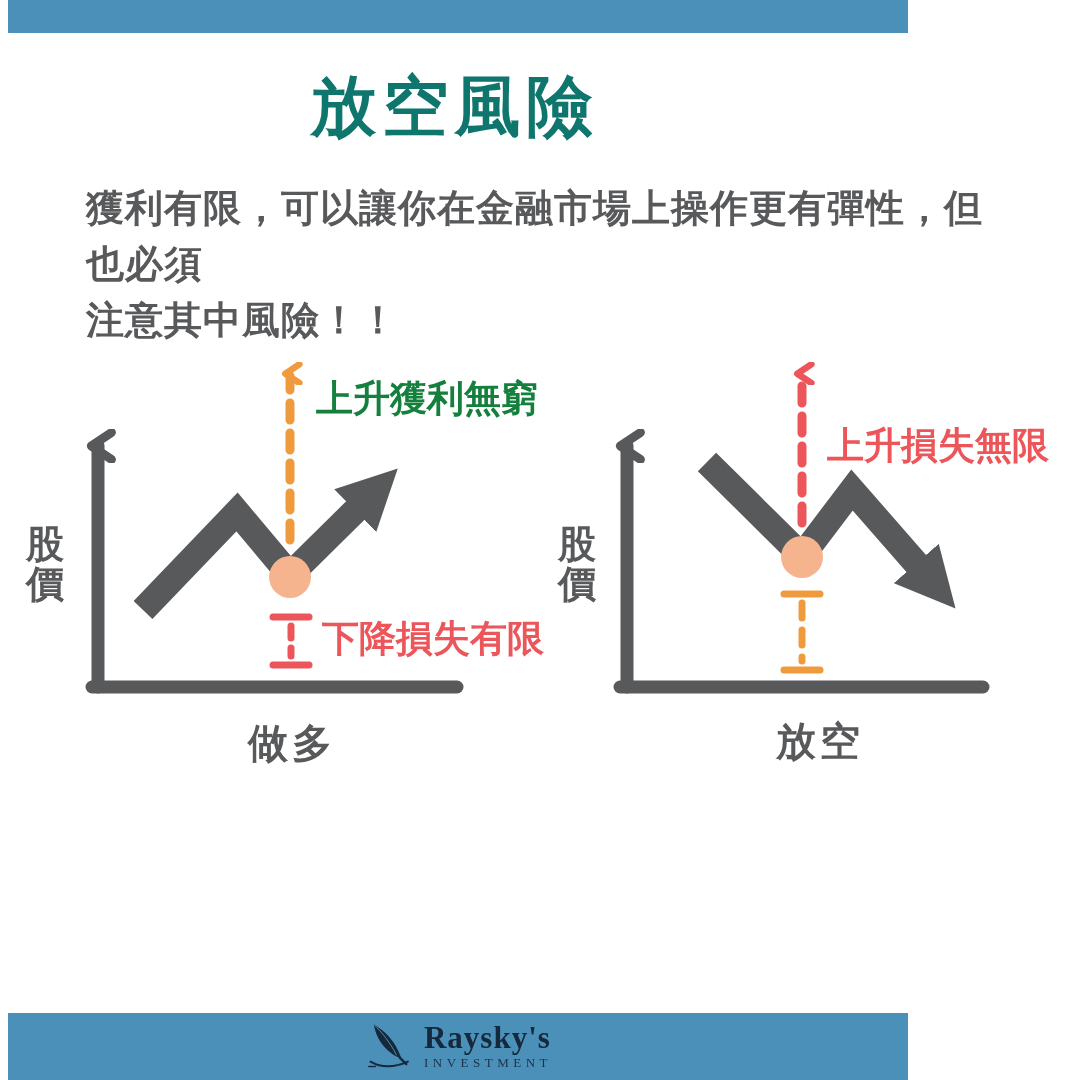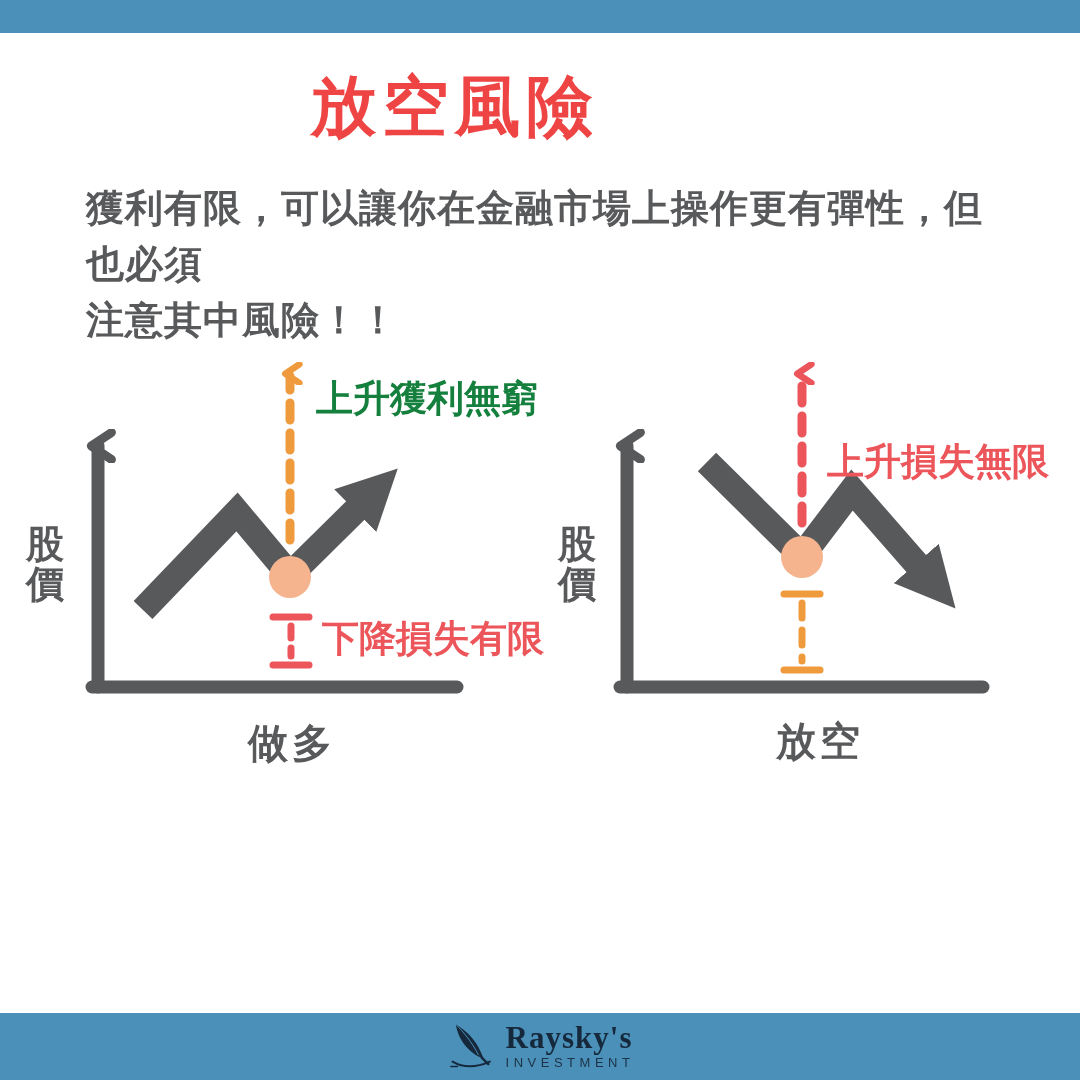--- a/index.html
+++ b/index.html
@@ -1,44 +1,44 @@
 <!DOCTYPE html>
 <html><head>
 <meta charset="utf-8">
 <style>
   html,body{margin:0;padding:0;background:#e9eef2;}
   .canvas{
     position:relative;width:1080px;height:1080px;background:#ffffff;
     overflow:hidden;font-family:"Liberation Sans",sans-serif;
     -webkit-font-smoothing:antialiased;
   }
-  .band{position:absolute;left:0;width:1080px;background:#4A90B8;}
+  .band{position:absolute;left:8px;width:900px;background:#4A90B8;}
   .band-top{top:0;height:33px;}
   .band-bottom{top:1013px;height:67px;display:flex;align-items:center;justify-content:center;}
 
   .title{
     position:absolute;top:62px;left:0;width:909px;text-align:center;
-    font-size:66px;font-weight:700;color:#ef4444;letter-spacing:6px;margin:0;
+    font-size:66px;font-weight:700;color:#0f766e;letter-spacing:6px;margin:0;
   }
   .intro{
     position:absolute;left:86px;top:180px;width:920px;
     font-size:38px;font-weight:700;color:#58595B;line-height:56px;letter-spacing:1px;
   }
 
   .diagram{position:absolute;top:340px;width:520px;height:430px;}
   .diagram-left{left:20px;}
   .diagram-right{left:550px;}
   .diagram svg{position:absolute;left:0;top:0;}
 
   .dlabel{position:absolute;font-weight:700;white-space:nowrap;}
   .lbl-y{font-size:38px;color:#58595B;width:44px;line-height:40px;white-space:normal;word-break:break-all;}
   .lbl-x{font-size:40px;color:#58595B;letter-spacing:4px;text-align:center;}
   .lbl-up-l{left:296px;top:34px;font-size:37px;color:#15803d;text-align:right;}
   .lbl-down-l{left:302px;top:274px;font-size:37px;color:#EC555A;}
-  .lbl-up-r{left:277px;top:81px;font-size:37px;color:#EC555A;margin-top:16px;}
+  .lbl-up-r{left:277px;top:81px;font-size:37px;color:#EC555A;}
   .lbl-down-r{left:287px;top:286px;font-size:37px;color:#F09A3E;}
   .lbl-y-l{left:6px;top:184px;}
   .lbl-y-r{left:8px;top:184px;}
   .lbl-x-l{left:228px;top:376px;}
   .lbl-x-r{left:226px;top:374px;}
 
   .conclusion{
     position:absolute;left:72px;top:788px;width:952px;
     font-size:38px;font-weight:700;line-height:53px;letter-spacing:0.5px;
     word-break:break-all;
@@ -47,21 +47,21 @@
   .c-blue{color:#4A8DB5;}
   .c-red{color:#EC555A;}
 
   .logo{display:flex;align-items:center;gap:8px;}
   .logo-text{display:flex;flex-direction:column;align-items:flex-start;}
   .logo-brand{
     font-family:"Liberation Serif",serif;font-size:31px;font-weight:700;
     color:#16283C;line-height:30px;letter-spacing:1px;
   }
   .logo-sub{
-    font-size:13px;font-weight:400;color:#1E3247;letter-spacing:4.5px;line-height:16px;margin-top:2px;
+    font-size:13px;font-weight:400;color:#1E3247;letter-spacing:4.5px;line-height:16px;margin-top:2px;font-family:Liberation Serif, serif;
   }
 </style>
 </head>
 <body>
 
 <div class="canvas">
 
   <div class="band band-top"></div>
 
   <h1 class="title">放空風險</h1>

